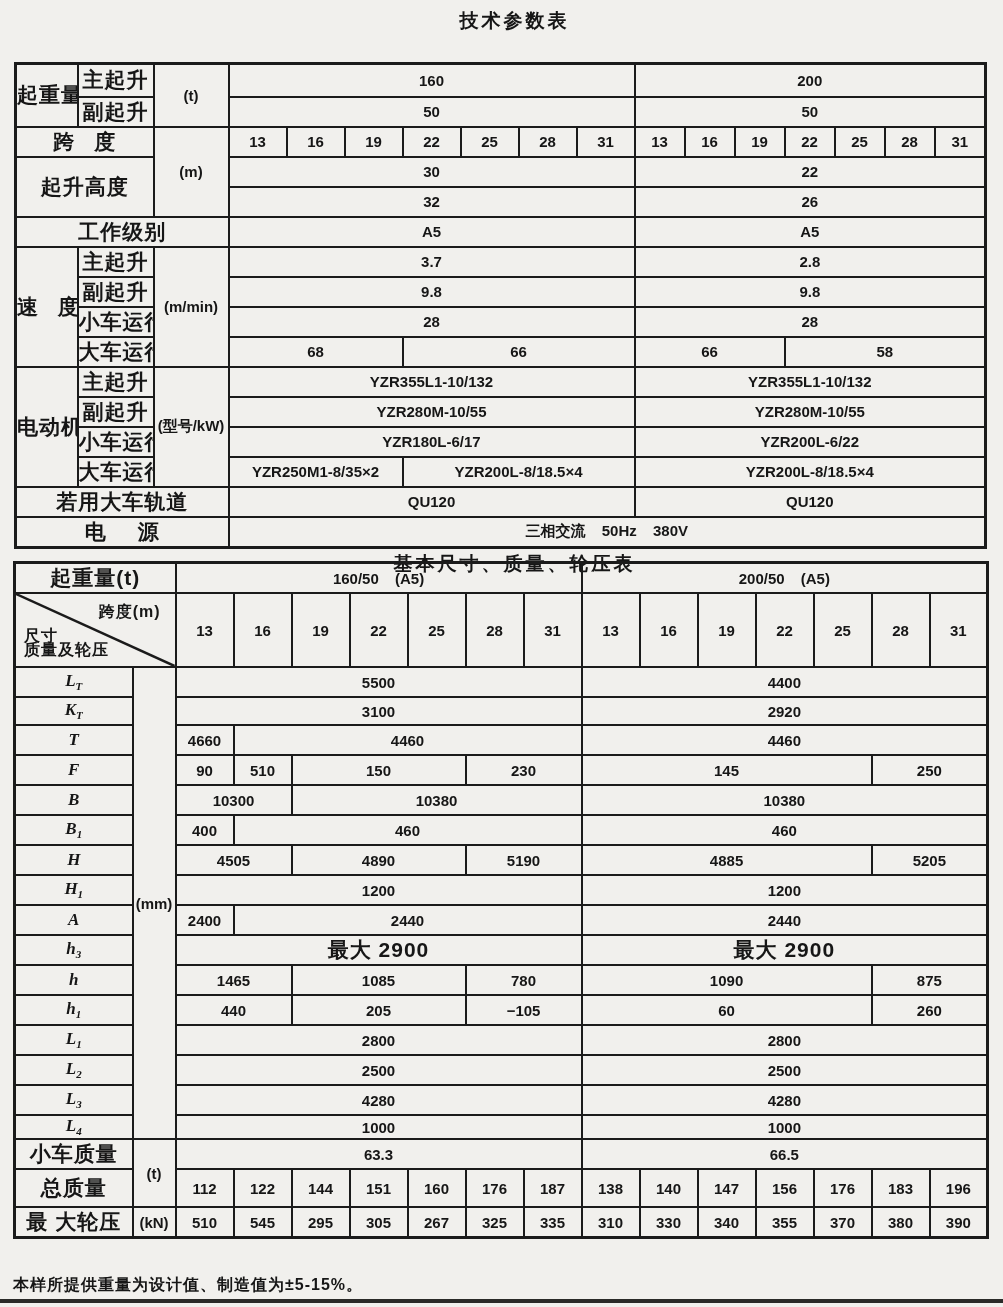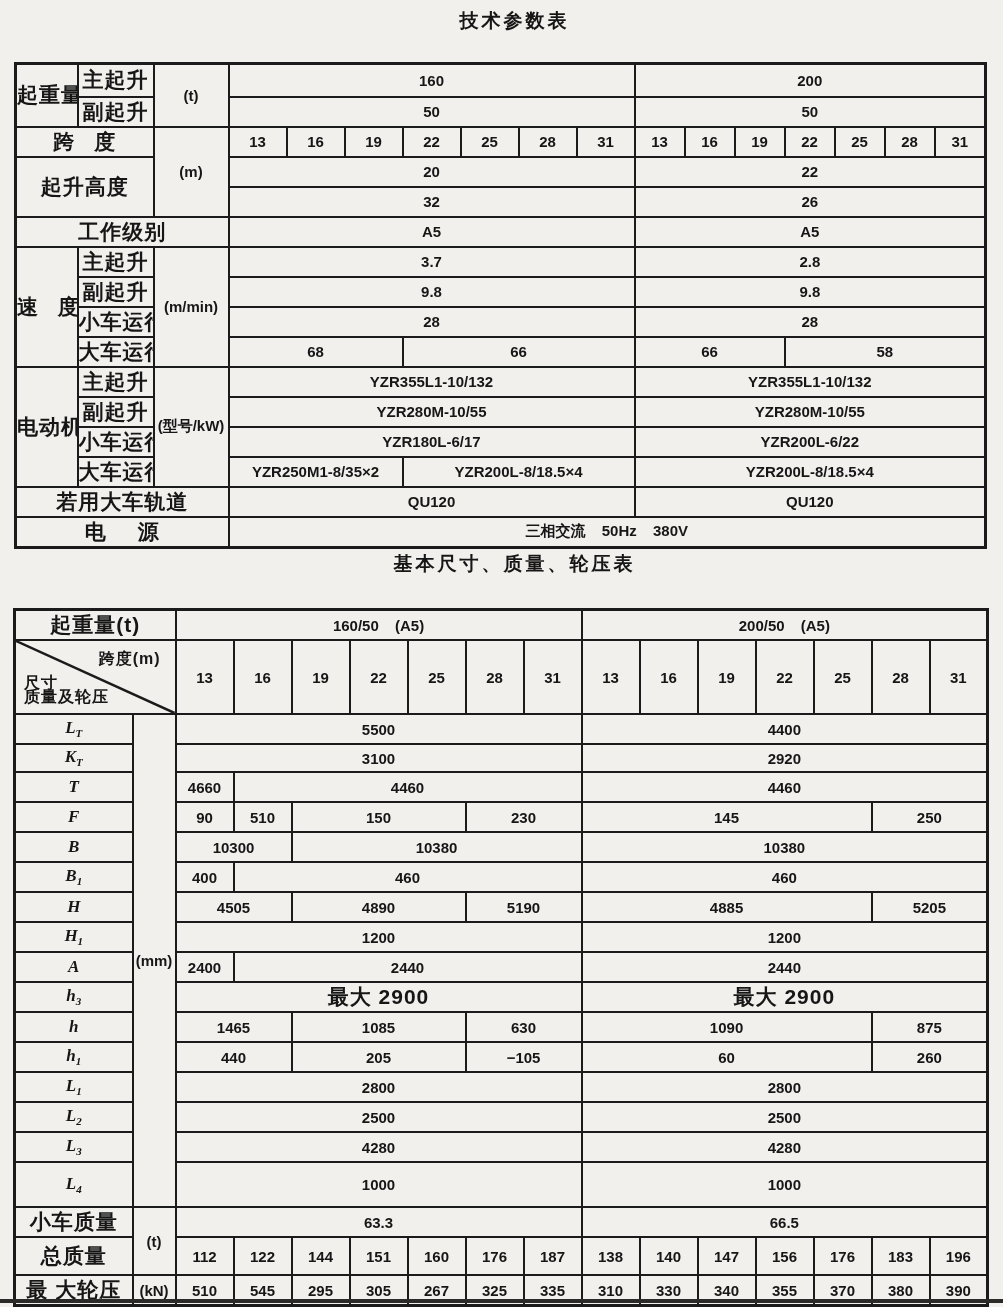--- a/index.html
+++ b/index.html
@@ -76,21 +76,21 @@
       <td>13</td>
       <td>16</td>
       <td>19</td>
       <td>22</td>
       <td>25</td>
       <td>28</td>
       <td>31</td>
     </tr>
     <tr style="height:30px">
       <td colspan="2" rowspan="2" class="zh">起升高度</td>
-      <td colspan="7">20</td>
+      <td colspan="7">30</td>
       <td colspan="7">22</td>
     </tr>
     <tr style="height:30px">
       <td colspan="7">32</td>
       <td colspan="7">26</td>
     </tr>
     <tr style="height:27px">
       <td colspan="3" class="zh">工作级别</td>
       <td colspan="7">A5</td>
       <td colspan="7">A5</td>
@@ -149,21 +149,21 @@
     </tr>
     <tr style="height:25px">
       <td colspan="3" class="zh gap2">电 源</td>
       <td colspan="14" class="gap">三相交流 50Hz 380V</td>
     </tr>
   </tbody>
     </table>
 
   <div class="doc-title" style="top:551px;">基本尺寸、质量、轮压表</div>
 
-  <table class="t2" style="left:13px;top:608px;width:975px;">
+  <table class="t2" style="left:13px;top:561px;width:975px;">
     <colgroup>
       <col style="width:118px">
         <col style="width:43px">
       <col style="width:58px">
         <col style="width:58px">
         <col style="width:58px">
         <col style="width:58px">
         <col style="width:58px">
         <col style="width:58px">
         <col style="width:58px">
@@ -264,21 +264,21 @@
     </tr>
     <tr style="height:30px">
       <td class="dim"><span>h</span><sub>3</sub></td>
       <td colspan="7" class="zh">最大 2900</td>
       <td colspan="7" class="zh">最大 2900</td>
     </tr>
     <tr style="height:30px">
       <td class="dim">h</td>
       <td colspan="2">1465</td>
       <td colspan="3">1085</td>
-      <td colspan="2">630</td>
+      <td colspan="2">780</td>
       <td colspan="5">1090</td>
       <td colspan="2">875</td>
     </tr>
     <tr style="height:30px">
       <td class="dim"><span>h</span><sub>1</sub></td>
       <td colspan="2">440</td>
       <td colspan="3">205</td>
       <td colspan="2">−105</td>
       <td colspan="5">60</td>
       <td colspan="2">260</td>
@@ -291,21 +291,21 @@
     <tr style="height:30px">
       <td class="dim"><span>L</span><sub>2</sub></td>
       <td colspan="7">2500</td>
       <td colspan="7">2500</td>
     </tr>
     <tr style="height:30px">
       <td class="dim"><span>L</span><sub>3</sub></td>
       <td colspan="7">4280</td>
       <td colspan="7">4280</td>
     </tr>
-    <tr style="height:45px">
+    <tr style="height:24px">
       <td class="dim"><span>L</span><sub>4</sub></td>
       <td colspan="7">1000</td>
       <td colspan="7">1000</td>
     </tr>
     <tr style="height:30px">
       <td class="zh">小车质量</td>
       <td rowspan="2">(t)</td>
       <td colspan="7">63.3</td>
       <td colspan="7">66.5</td>
     </tr>
@@ -340,15 +340,16 @@
       <td>330</td>
       <td>340</td>
       <td>355</td>
       <td>370</td>
       <td>380</td>
       <td>390</td>
     </tr>
   </tbody>
     </table>
 
+  <div class="footnote">本样所提供重量为设计值、制造值为±5-15%。</div>
   <div class="page-edge"></div>
 
 </div>
 
 </body></html>

